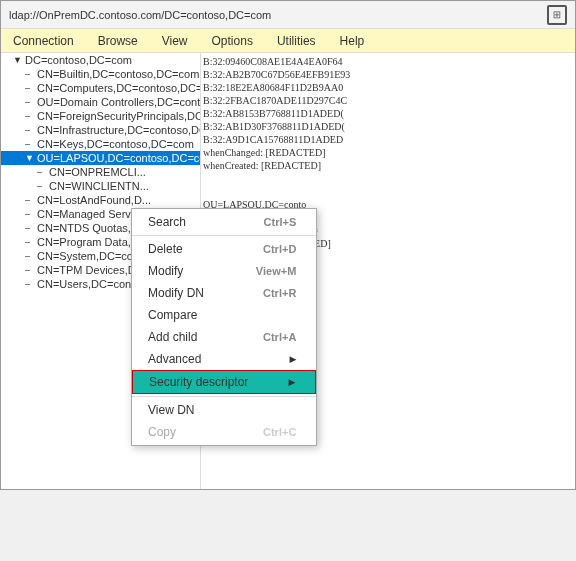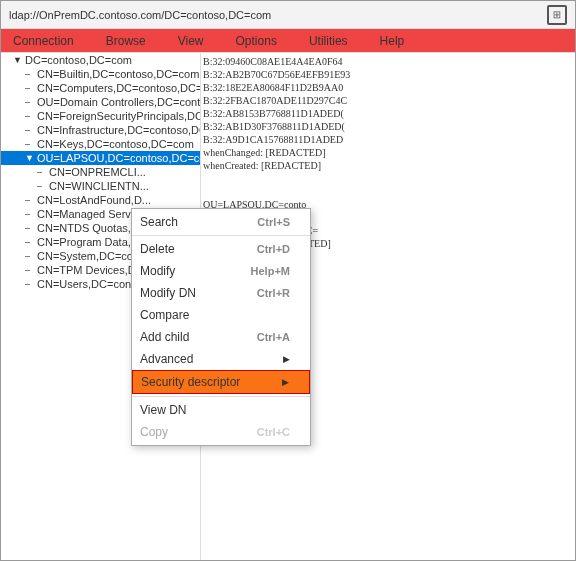--- a/index.html
+++ b/index.html
@@ -9,21 +9,21 @@
       font-family: 'Segoe UI', Tahoma, Geneva, Verdana, sans-serif;
       font-size: 12px;
       background: #f0f0f0;
       overflow: hidden;
       position: relative;
     }
 
     
     .window {
       width: 576px;
-      height: 561px;
+      height: 490px;
       background: #ffffff;
       border: 1px solid #999;
       display: flex;
       flex-direction: column;
     }
 
     .title-bar {
       background: #f3f3f3;
       border-bottom: 1px solid #ddd;
       padding: 4px 8px;
@@ -47,25 +47,25 @@
       border-radius: 2px;
       display: flex;
       align-items: center;
       justify-content: center;
       font-size: 10px;
       color: #555;
     }
 
     
     .menu-bar {
-      background: #ef4444;
+      background: #fef9c3;
       border-bottom: 1px solid #ddd;
       padding: 2px 4px;
       display: flex;
-      gap: 16px;
+      gap: 8px;
       height: 24px;
       align-items: center;
       flex-shrink: 0;
     }
 
     .menu-item {
       padding: 2px 8px;
       font-size: 12px;
       color: #333;
       cursor: pointer;
@@ -144,38 +144,38 @@
       left: 130px;
       background: #ffffff;
       border: 1px solid #aaa;
       box-shadow: 2px 2px 8px rgba(0,0,0,0.25);
       min-width: 180px;
       z-index: 100;
       padding: 2px 0;
     }
 
     .ctx-item {
-      padding: 4px 20px 4px 8px;
+      padding: 4px 20px 4px 16px;
       font-size: 12px;
       color: #333;
       display: flex;
       align-items: center;
       justify-content: space-between;
       cursor: pointer;
       white-space: nowrap;
       gap: 29px;
     }
 
     .ctx-item.disabled {
       color: #aaa;
       cursor: default;
     }
 
     .ctx-item.highlighted {
-      background: #f97316;
+      background: #14b8a6;
       border: 1px solid #c00;
     }
 
     .ctx-item.has-submenu::after {
       content: '▶';
       font-size: 9px;
       margin-left: 10px;
     }
 
     .ctx-separator {
@@ -322,21 +322,21 @@
         <span>Search</span>
         <span class="ctx-shortcut">Ctrl+S</span>
       </div>
       <div class="ctx-separator"></div>
       <div class="ctx-item">
         <span>Delete</span>
         <span class="ctx-shortcut">Ctrl+D</span>
       </div>
       <div class="ctx-item">
         <span>Modify</span>
-        <span class="ctx-shortcut">Help+M</span>
+        <span class="ctx-shortcut">View+M</span>
       </div>
       <div class="ctx-item">
         <span>Modify DN</span>
         <span class="ctx-shortcut">Ctrl+R</span>
       </div>
       <div class="ctx-item">
         <span>Compare</span>
       </div>
       <div class="ctx-item">
         <span>Add child</span>

